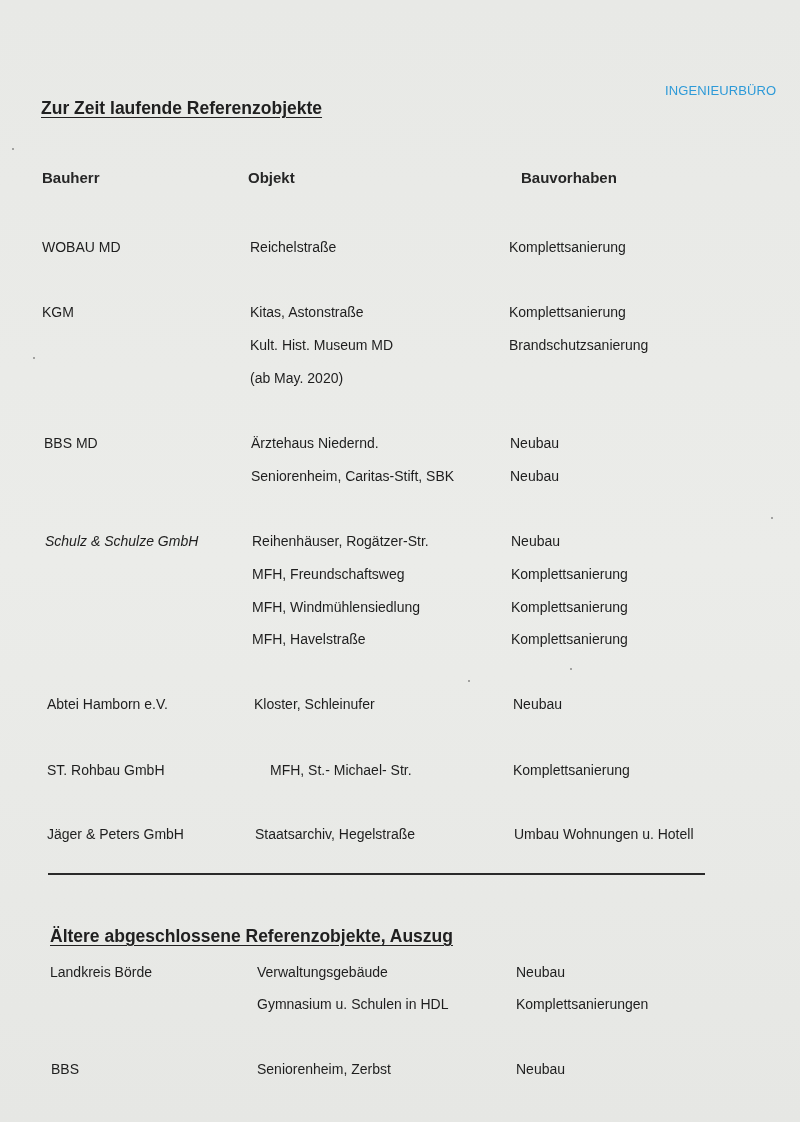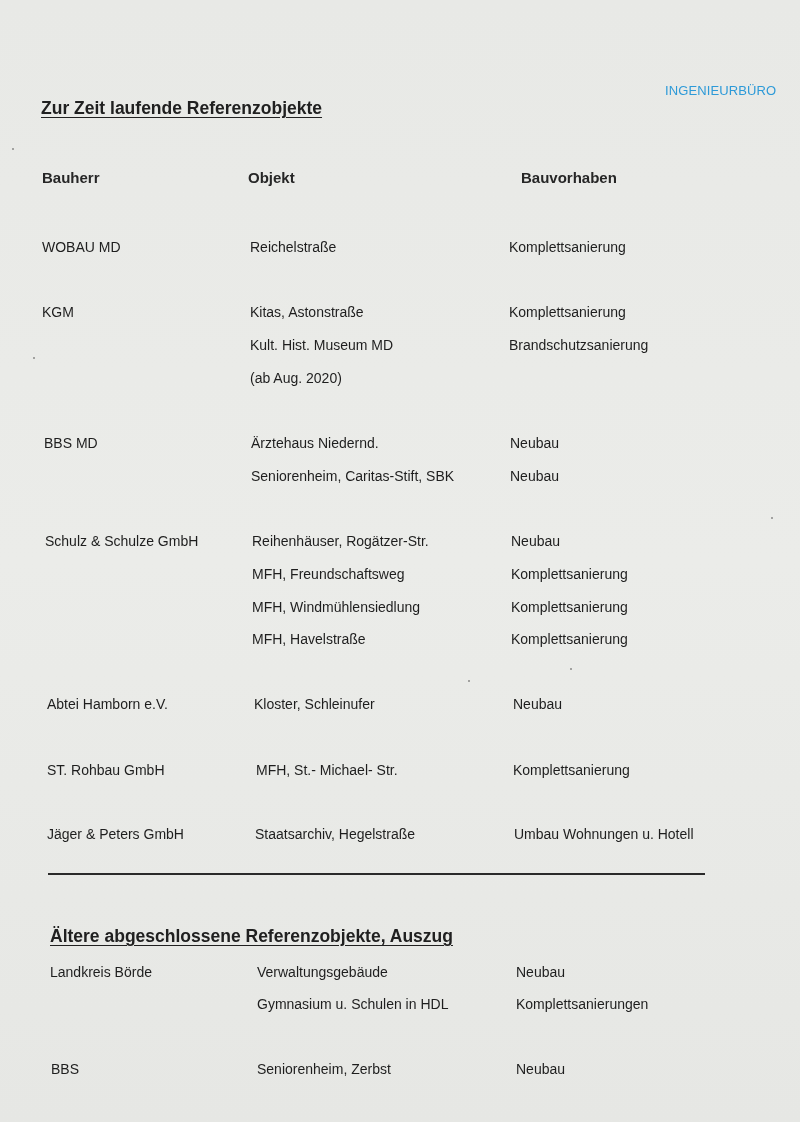--- a/index.html
+++ b/index.html
@@ -41,33 +41,33 @@
   <div>
     <div class="cell" style="left:42px; top:304px;">KGM</div>
     <div class="cell" style="left:250px; top:304px;">Kitas, Astonstraße</div>
     <div class="cell" style="left:509px; top:304px;">Komplettsanierung</div>
   </div>
   <div>
     <div class="cell" style="left:250px; top:337px;">Kult. Hist. Museum MD</div>
     <div class="cell" style="left:509px; top:337px;">Brandschutzsanierung</div>
   </div>
   <div>
-    <div class="cell" style="left:250px; top:370px;">(ab Aug. 2020)</div>
+    <div class="cell" style="left:250px; top:370px;">(ab May. 2020)</div>
   </div>
   <div>
     <div class="cell" style="left:44px; top:435px;">BBS MD</div>
     <div class="cell" style="left:251px; top:435px;">Ärztehaus Niedernd.</div>
     <div class="cell" style="left:510px; top:435px;">Neubau</div>
   </div>
   <div>
     <div class="cell" style="left:251px; top:468px;">Seniorenheim, Caritas-Stift, SBK</div>
     <div class="cell" style="left:510px; top:468px;">Neubau</div>
   </div>
   <div>
-    <div class="cell" style="left:45px; top:533px;">Schulz &amp; Schulze GmbH</div>
+    <div class="cell" style="left:45px; top:533px;font-style:italic;">Schulz &amp; Schulze GmbH</div>
     <div class="cell" style="left:252px; top:533px;">Reihenhäuser, Rogätzer-Str.</div>
     <div class="cell" style="left:511px; top:533px;">Neubau</div>
   </div>
   <div>
     <div class="cell" style="left:252px; top:566px;">MFH, Freundschaftsweg</div>
     <div class="cell" style="left:511px; top:566px;">Komplettsanierung</div>
   </div>
   <div>
     <div class="cell" style="left:252px; top:599px;">MFH, Windmühlensiedlung</div>
     <div class="cell" style="left:511px; top:599px;">Komplettsanierung</div>
@@ -76,21 +76,21 @@
     <div class="cell" style="left:252px; top:631px;">MFH, Havelstraße</div>
     <div class="cell" style="left:511px; top:631px;">Komplettsanierung</div>
   </div>
   <div>
     <div class="cell" style="left:47px; top:696px;">Abtei Hamborn e.V.</div>
     <div class="cell" style="left:254px; top:696px;">Kloster, Schleinufer</div>
     <div class="cell" style="left:513px; top:696px;">Neubau</div>
   </div>
   <div>
     <div class="cell" style="left:47px; top:762px;">ST. Rohbau GmbH</div>
-    <div class="cell" style="left:256px; top:762px;">MFH, St.- Michael- Str.</div>
+    <div class="cell" style="left:270px; top:762px;">MFH, St.- Michael- Str.</div>
     <div class="cell" style="left:513px; top:762px;">Komplettsanierung</div>
   </div>
   <div>
     <div class="cell" style="left:47px; top:826px;">Jäger &amp; Peters GmbH</div>
     <div class="cell" style="left:255px; top:826px;">Staatsarchiv, Hegelstraße</div>
     <div class="cell" style="left:514px; top:826px;">Umbau Wohnungen u. Hotell</div>
   </div>
 
   <div class="rule"></div>
 

